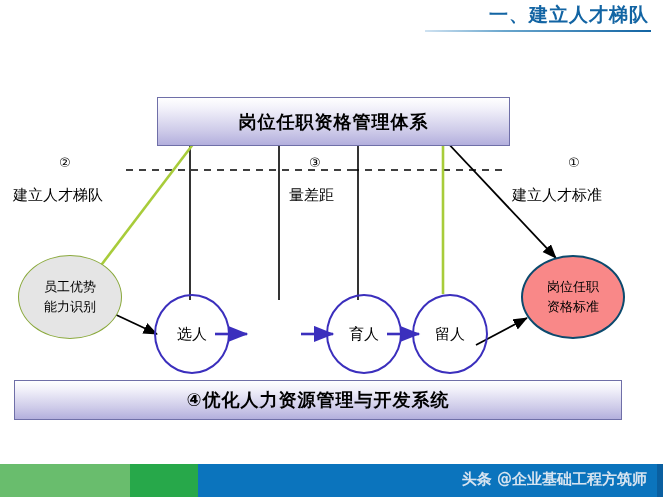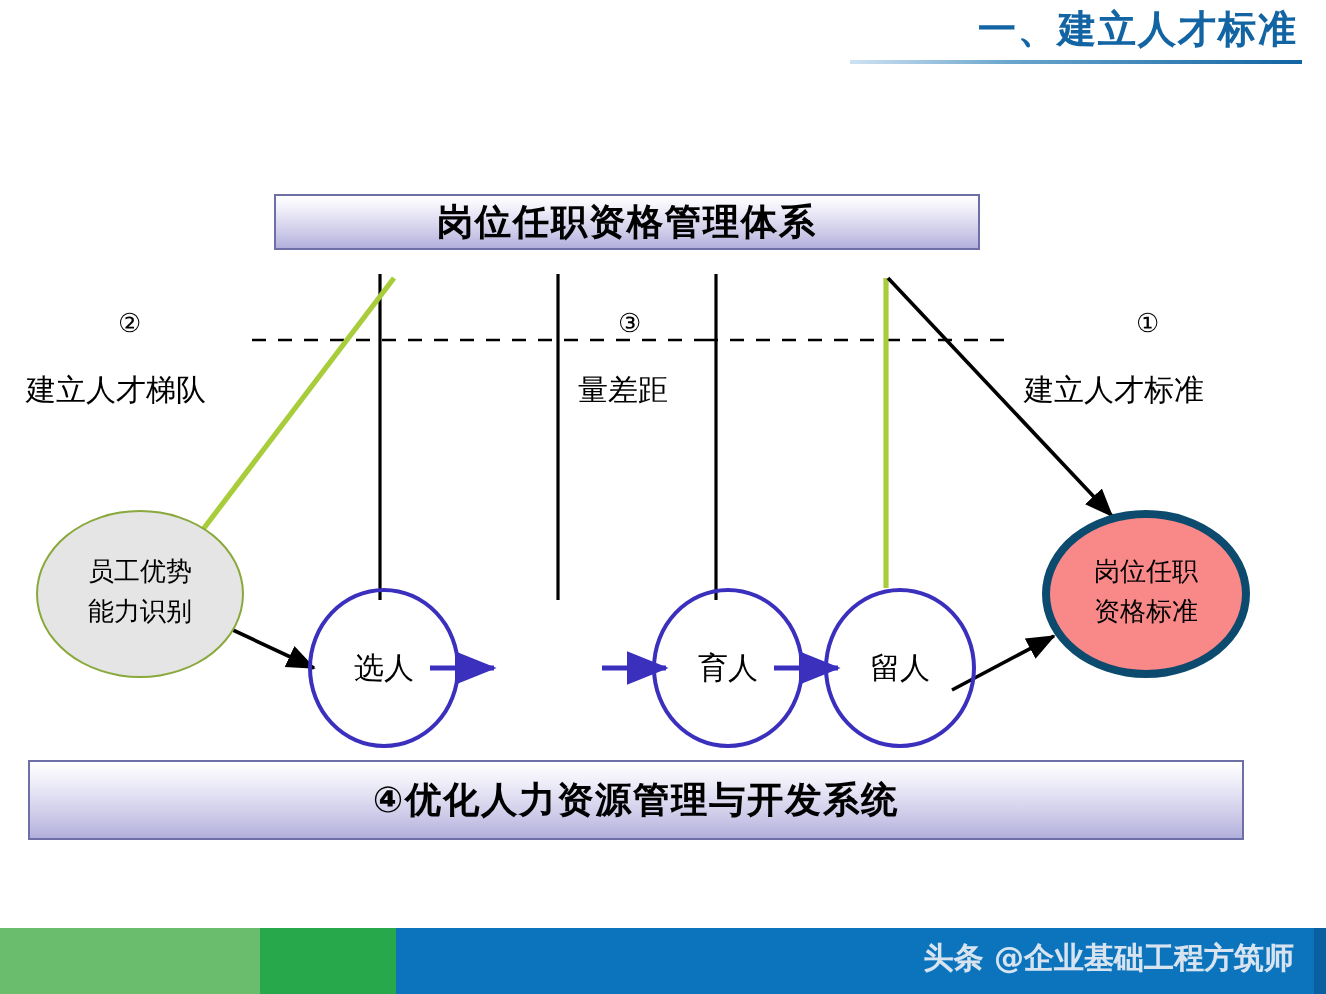--- a/index.html
+++ b/index.html
@@ -32,33 +32,33 @@
   .gbox{
     position:absolute;
     background:linear-gradient(180deg,#ffffff 0%,#f2f1fa 22%,#ccc9e8 72%,#b3afdd 100%);
     border:1px solid #6f6fa8;
     box-sizing:border-box;
     display:flex;align-items:center;justify-content:center;
     color:#000;
     font-family:"DejaVu Sans","Liberation Sans",sans-serif;
     font-weight:bold;
   }
-  #top-box{left:137px;top:97px;width:353px;height:28px;font-size:18px;letter-spacing:1px;}
+  #top-box{left:157px;top:97px;width:353px;height:49px;font-size:18px;letter-spacing:1px;}
   #bottom-box{left:14px;top:380px;width:608px;height:40px;font-size:18px;letter-spacing:1px;}
 
   
   .ell{
     position:absolute;border-radius:50%;
     display:flex;flex-direction:column;align-items:center;justify-content:center;
     box-sizing:border-box;
     font-family:"DejaVu Sans","Liberation Sans",sans-serif;
     font-size:13px;line-height:1.55;color:#000;white-space:nowrap;
   }
   #ell-green{left:18px;top:255px;width:104px;height:84px;background:#e5e5e5;border:1px solid #8aa93c;}
-  #ell-red{left:521px;top:255px;width:104px;height:84px;background:#f98888;border:4px solid #0c4a6e;}
+  #ell-red{left:521px;top:255px;width:104px;height:84px;background:#f98888;border:2px solid #0c4a6e;}
 
   
   .stage{
     position:absolute;width:76px;height:80px;border-radius:50%;
     border:2px solid #3b2fbd;background:transparent;
     display:flex;align-items:center;justify-content:center;
     box-sizing:border-box;
   }
   .stage span{
     font-family:Liberation Sans, sans-serif;
@@ -97,21 +97,21 @@
     font-size:15px;font-weight:bold;color:#e9eef5;
     opacity:.92;white-space:nowrap;
     font-family:"DejaVu Sans","Liberation Sans",sans-serif;
   }
 </style>
 </head>
 <body>
 
 <div id="slide">
 
-  <div class="slide-title">一、建立人才标准</div>
+  <div class="slide-title">一、建立人才梯队</div>
   <div class="title-rule"></div>
 
   <svg id="diagram" viewBox="0 0 663 497">
     <defs>
       <marker id="arrowBlack" markerWidth="9" markerHeight="9" refX="7.5" refY="3.2" orient="auto" markerUnits="strokeWidth">
         <path d="M0,0 L8,3.2 L0,6.4 z" fill="#000000"></path>
       </marker>
       <marker id="arrowBlue" markerWidth="9" markerHeight="9" refX="7.5" refY="3.2" orient="auto" markerUnits="strokeWidth">
         <path d="M0,0 L8,3.2 L0,6.4 z" fill="#3b2fbd"></path>
       </marker>

